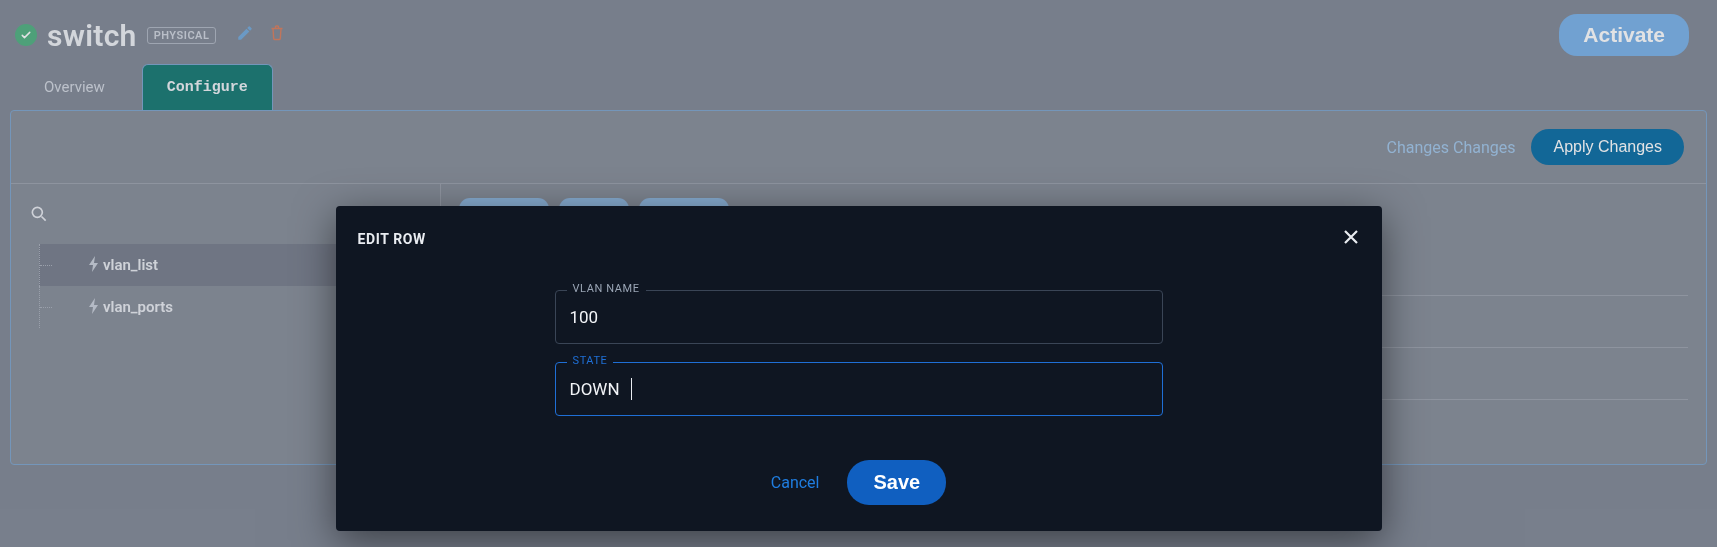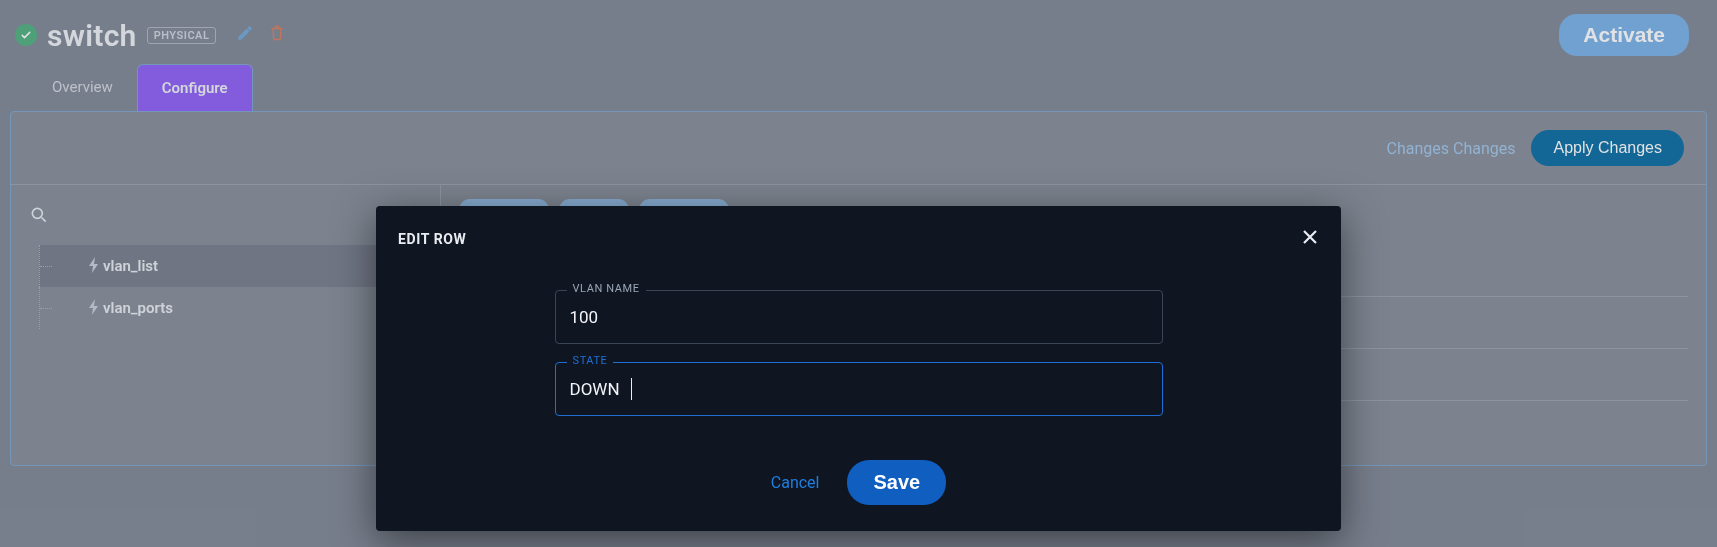--- a/index.html
+++ b/index.html
@@ -46,35 +46,36 @@
     color: #fff;
     border: none;
     border-radius: 18px;
     padding: 9px 24px;
     font-size: 21px;
     font-weight: 600;
     cursor: pointer;
   }
 
   
-  .tabs { display: flex; padding: 0 28px; gap: 0; }
+  .tabs { display: flex; padding: 0 20px; gap: 13px; }
   .tab {
     padding: 14px 24px;
     font-size: 15px;
     color: #d2d7e0;
     cursor: pointer;
     border-top-left-radius: 6px;
     border-top-right-radius: 6px;
   }
   .tab.active {
-    background: #8b5cf6;
+    background: #0f766e;
     border: 1px solid #7ba3cc;
     border-bottom: none;
     color: #eef1f5;
     font-weight: 600;
+    font-family: Liberation Mono, monospace;
   }
 
   
   .panel {
     margin: 0 10px 24px 10px;
     border: 1px solid #7ba3cc;
     border-radius: 4px;
     background: #848b97;
   }
   .panel-toolbar {
@@ -132,21 +133,21 @@
   .data-row { height: 52px; border-bottom: 1px solid #9aa0ab; }
 
   
   .overlay {
     position: absolute; left: 0; top: 0; right: 0; bottom: 0;
     background: rgba(90,96,108,0.18);
     display: flex; align-items: flex-start; justify-content: center;
     padding-top: 206px;
   }
   .modal {
-    width: 965px;
+    width: 1046px;
     background: #0f1622;
     border-radius: 4px;
     color: #e9ecf1;
     padding: 22px 0 26px 0;
     box-shadow: 0 10px 40px rgba(0,0,0,0.5);
   }
   .modal-head {
     display: flex; justify-content: space-between; align-items: center;
     padding: 0 22px 14px 22px;
   }

